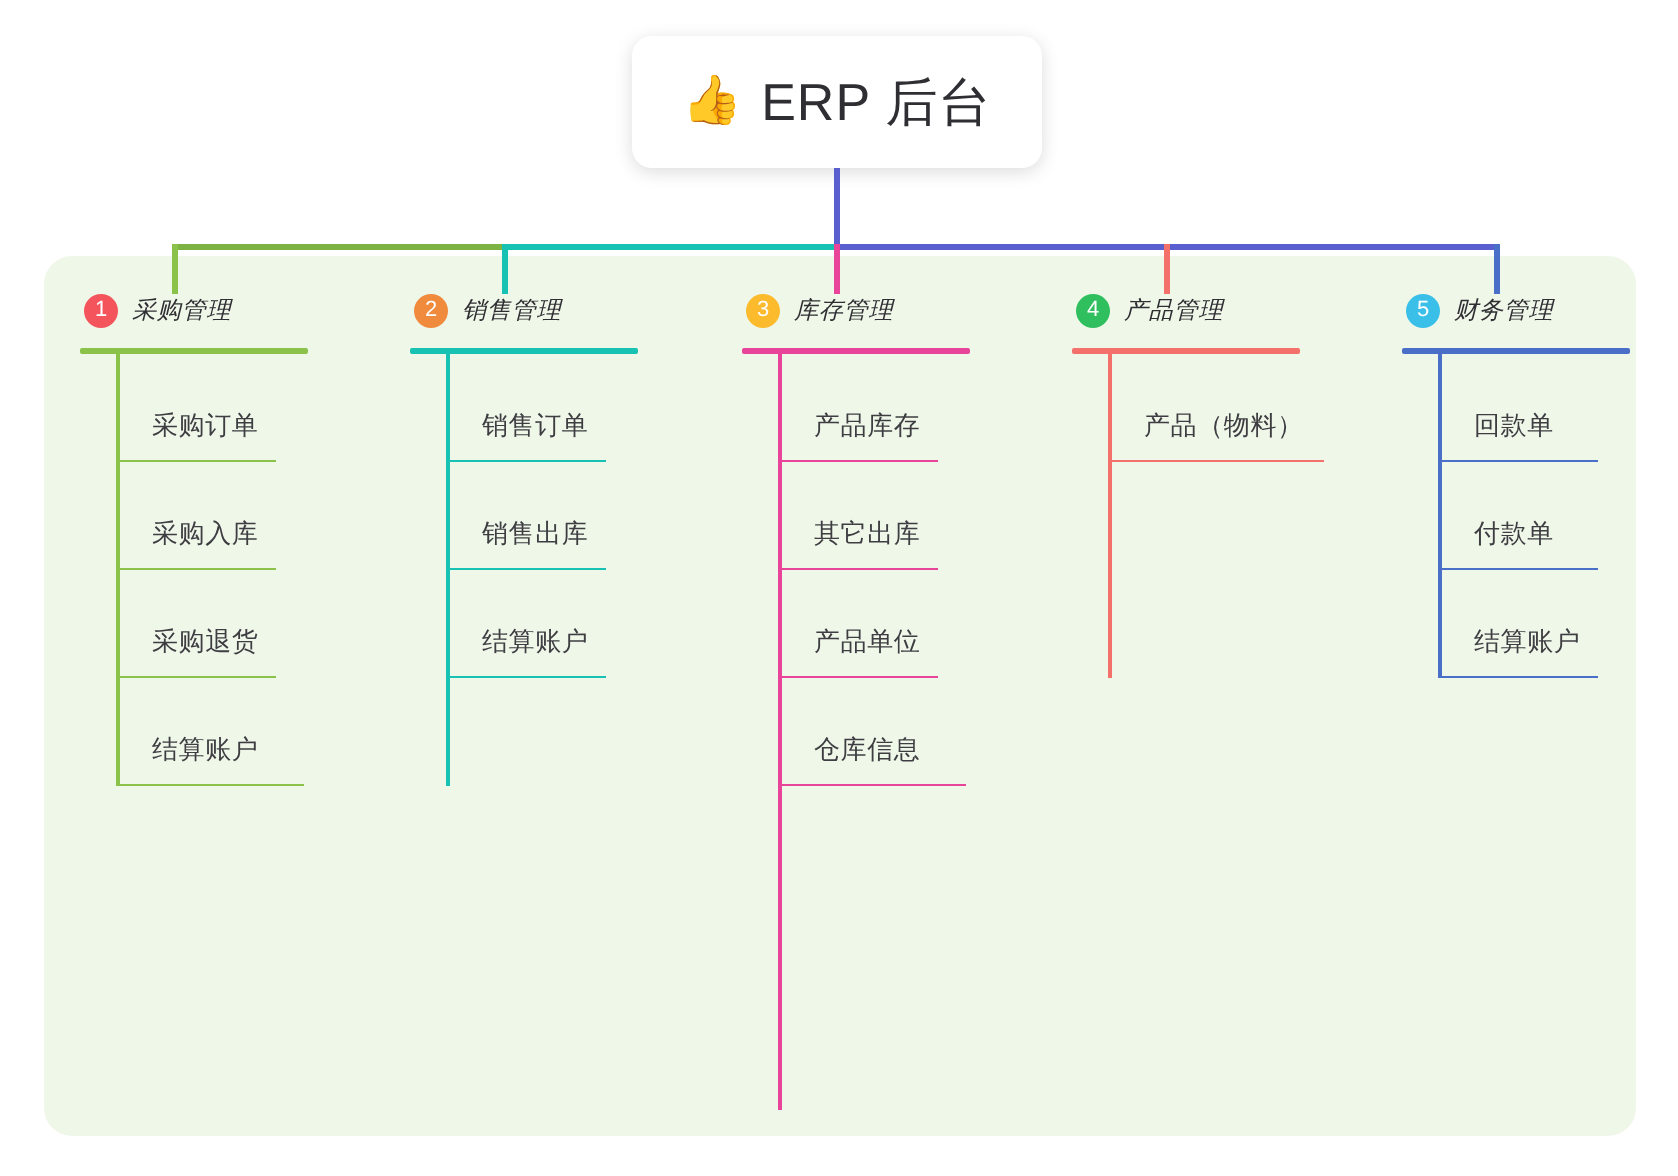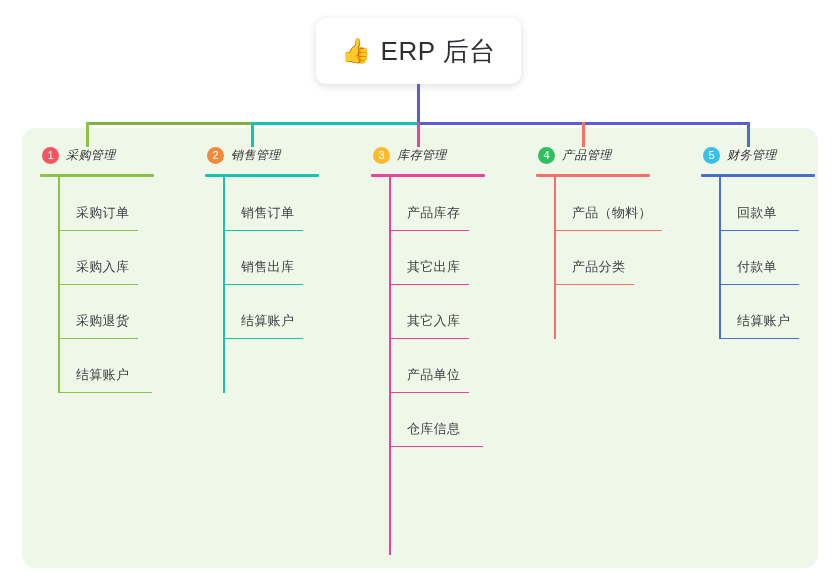--- a/index.html
+++ b/index.html
@@ -231,24 +231,20 @@
         <div class="spine" style="background: rgb(232, 68, 154); height: 378px;"></div>
         <div class="leaf">
           <span class="leaf-label">产品库存</span>
           <div class="leaf-rule" style="background: rgb(232, 68, 154); width: 80px;"></div>
         </div>
         <div class="leaf">
           <span class="leaf-label">其它出库</span>
           <div class="leaf-rule" style="background: rgb(232, 68, 154); width: 80px;"></div>
         </div>
         <div class="leaf">
-          <span class="leaf-label">其它入库</span>
-          <div class="leaf-rule" style="background: rgb(232, 68, 154); width: 80px;"></div>
-        </div>
-        <div class="leaf">
           <span class="leaf-label">产品单位</span>
           <div class="leaf-rule" style="background: rgb(232, 68, 154); width: 80px;"></div>
         </div>
         <div class="leaf">
           <span class="leaf-label">仓库信息</span>
           <div class="leaf-rule" style="background: rgb(232, 68, 154); width: 94px;"></div>
         </div>
       </div>
   </div>
 
@@ -257,24 +253,20 @@
       <span class="badge" style="background: rgb(47, 191, 95);">4</span>
       <span class="col-title">产品管理</span>
     </div>
     <div class="col-underline" id="ul-3" style="width: 114px; margin-left: 8px; background: rgb(244, 112, 107);"></div>
     <div class="leaves" id="leaves-3">
         <div class="spine" style="background: rgb(244, 112, 107); height: 162px;"></div>
         <div class="leaf">
           <span class="leaf-label">产品（物料）</span>
           <div class="leaf-rule" style="background: rgb(244, 112, 107); width: 108px;"></div>
         </div>
-        <div class="leaf">
-          <span class="leaf-label">产品分类</span>
-          <div class="leaf-rule" style="background: rgb(244, 112, 107); width: 80px;"></div>
-        </div>
       </div>
   </div>
 
   <div class="col" id="col-4" style="left:693px;width:150px;">
     <div class="col-head">
       <span class="badge" style="background: rgb(58, 192, 232);">5</span>
       <span class="col-title">财务管理</span>
     </div>
     <div class="col-underline" id="ul-4" style="width: 114px; margin-left: 8px; background: rgb(74, 111, 201);"></div>
     <div class="leaves" id="leaves-4">

